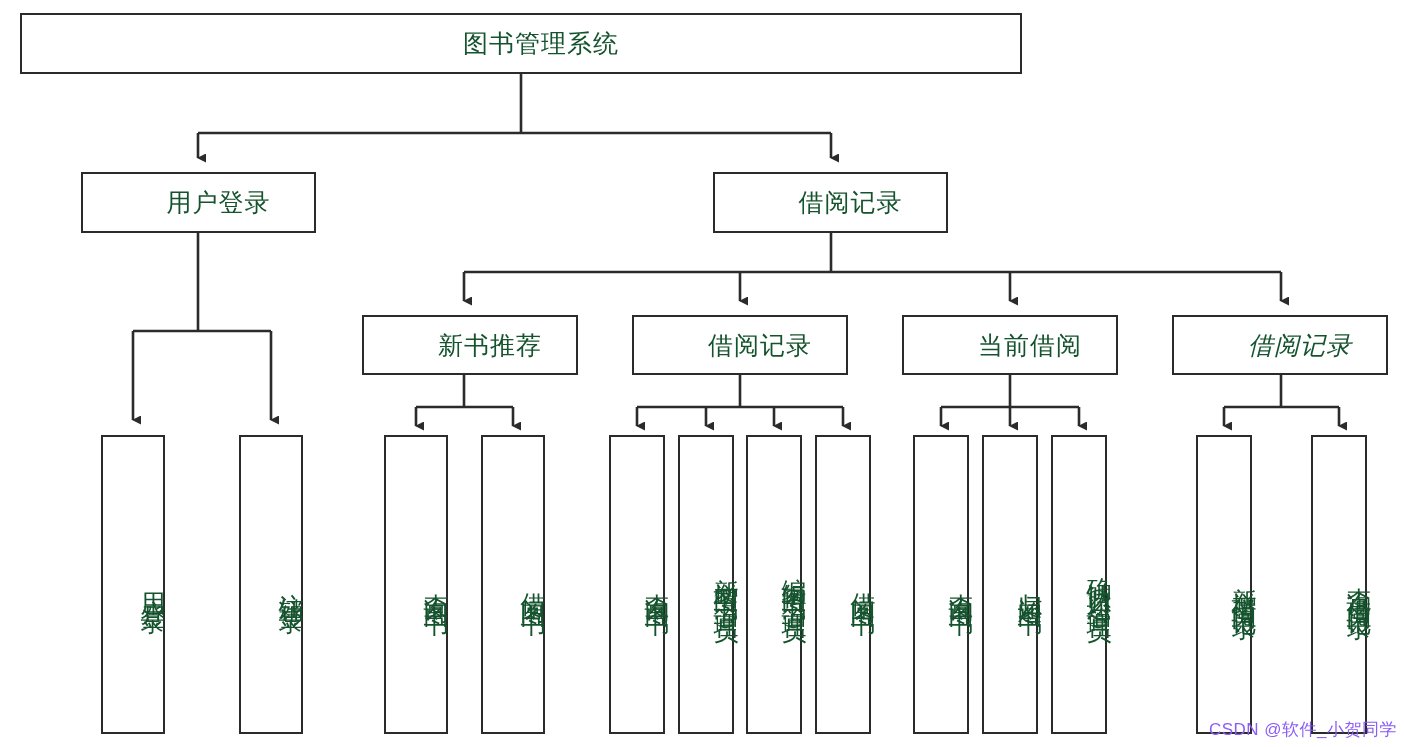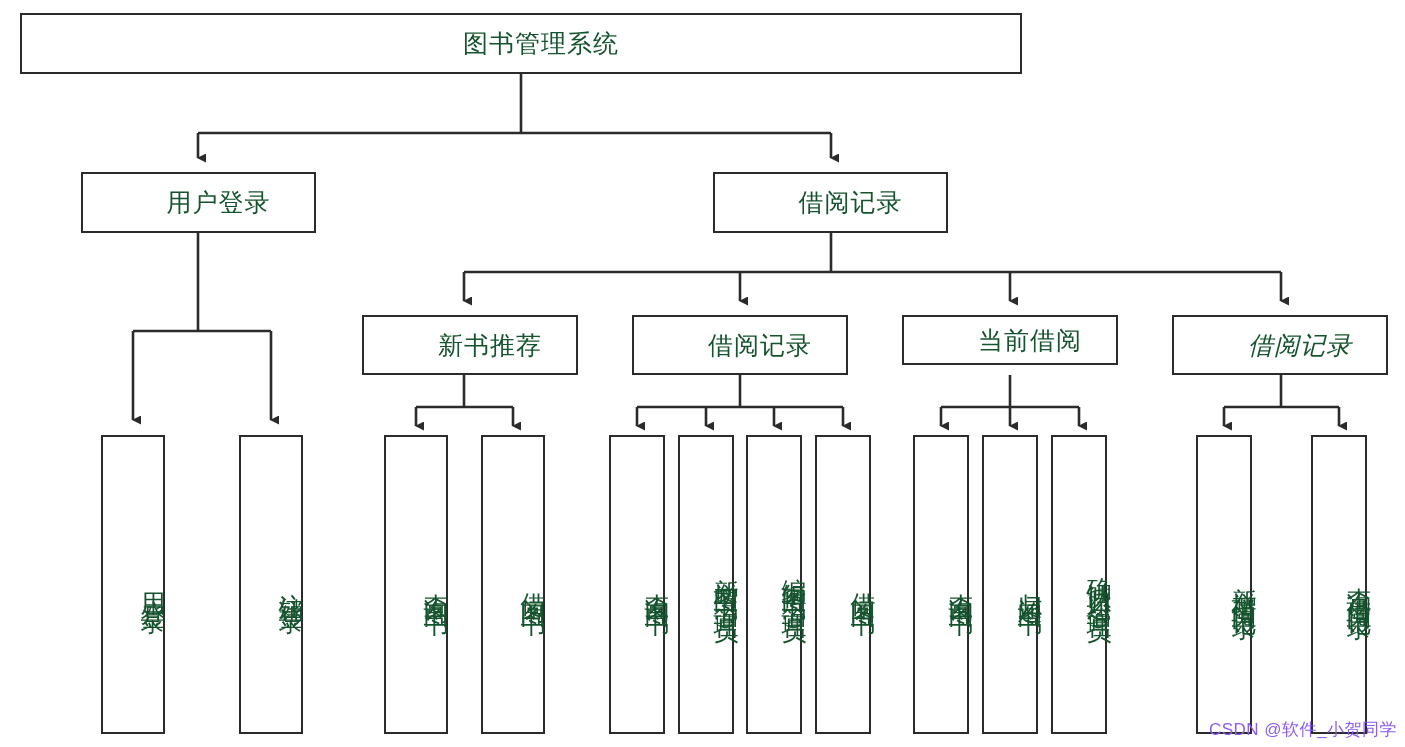--- a/index.html
+++ b/index.html
@@ -130,21 +130,21 @@
   <div class="node-box node-h" style="left:713px; top:172px; width:235px; height:61px;">
     <span>借阅记录</span>
   </div>
 
   <div class="node-box node-h" style="left:362px; top:315px; width:216px; height:60px;">
     <span>新书推荐</span>
   </div>
   <div class="node-box node-h" style="left:632px; top:315px; width:216px; height:60px;">
     <span>借阅记录</span>
   </div>
-  <div class="node-box node-h" style="left:902px; top:315px; width:216px; height:50px;">
+  <div class="node-box node-h" style="left:902px; top:315px; width:216px; height:60px;">
     <span>当前借阅</span>
   </div>
   <div class="node-box node-h" style="left:1172px; top:315px; width:216px; height:60px;font-style:italic;">
     <span>借阅记录</span>
   </div>
 
   <div class="node-box node-v" style="left:101px; top:435px; width:64px; height:299px;">
     <span>用户登录</span>
   </div>
   <div class="node-box node-v" style="left:239px; top:435px; width:64px; height:299px;">

